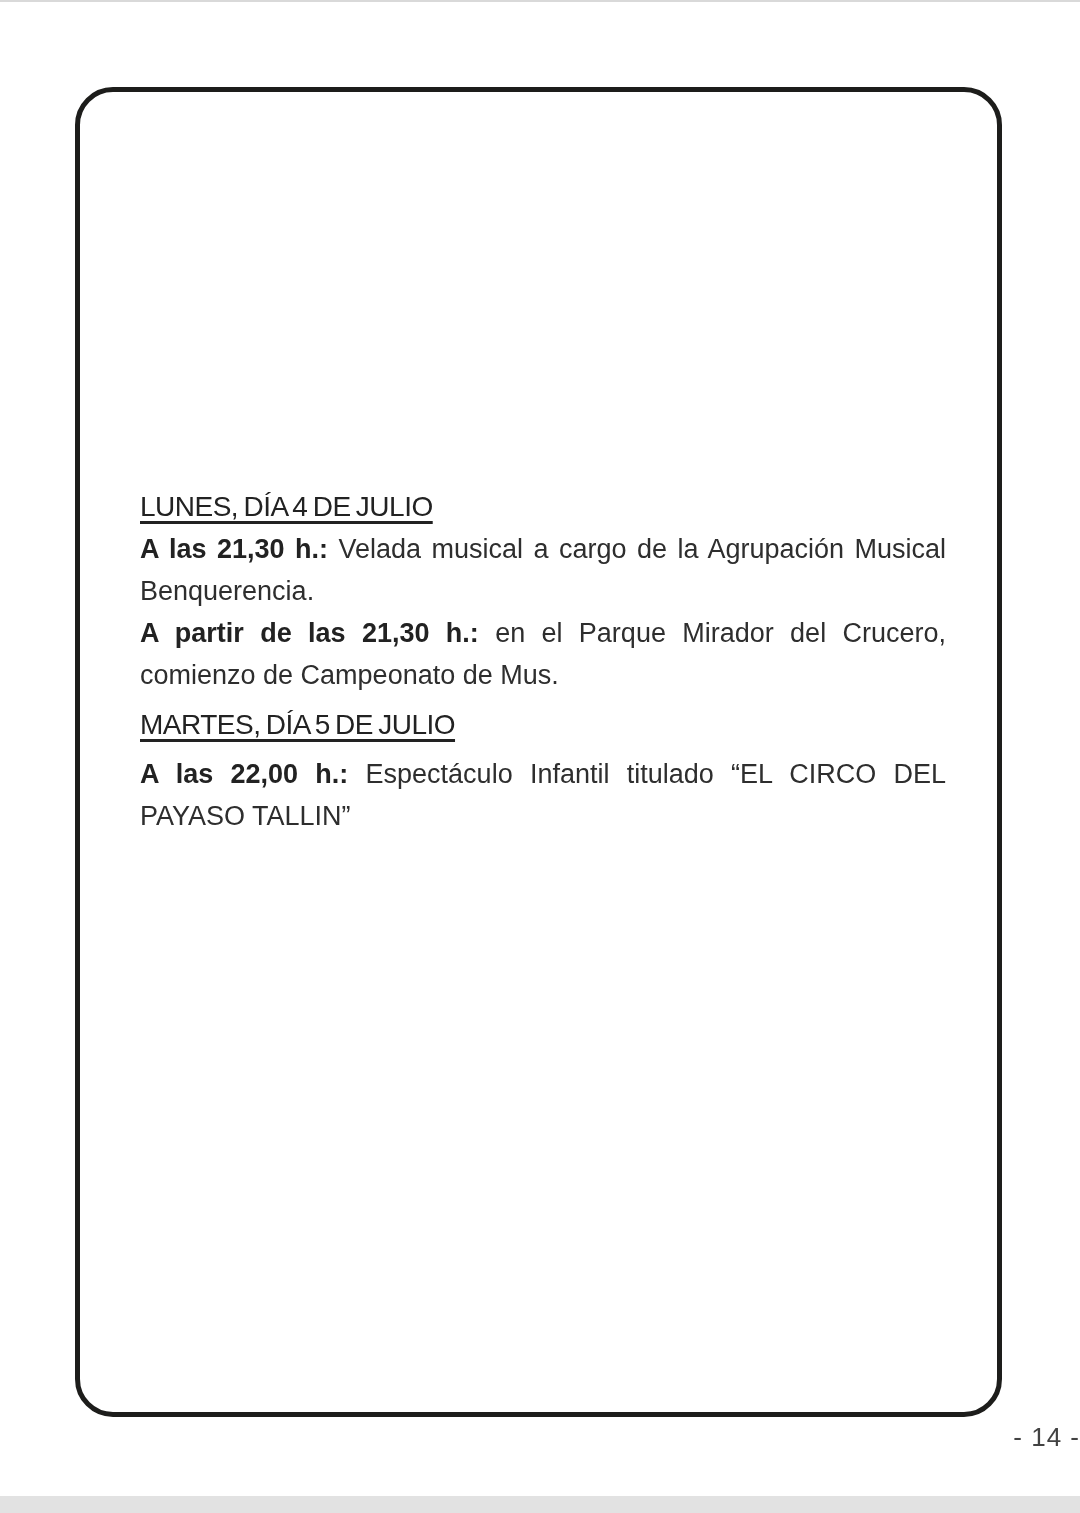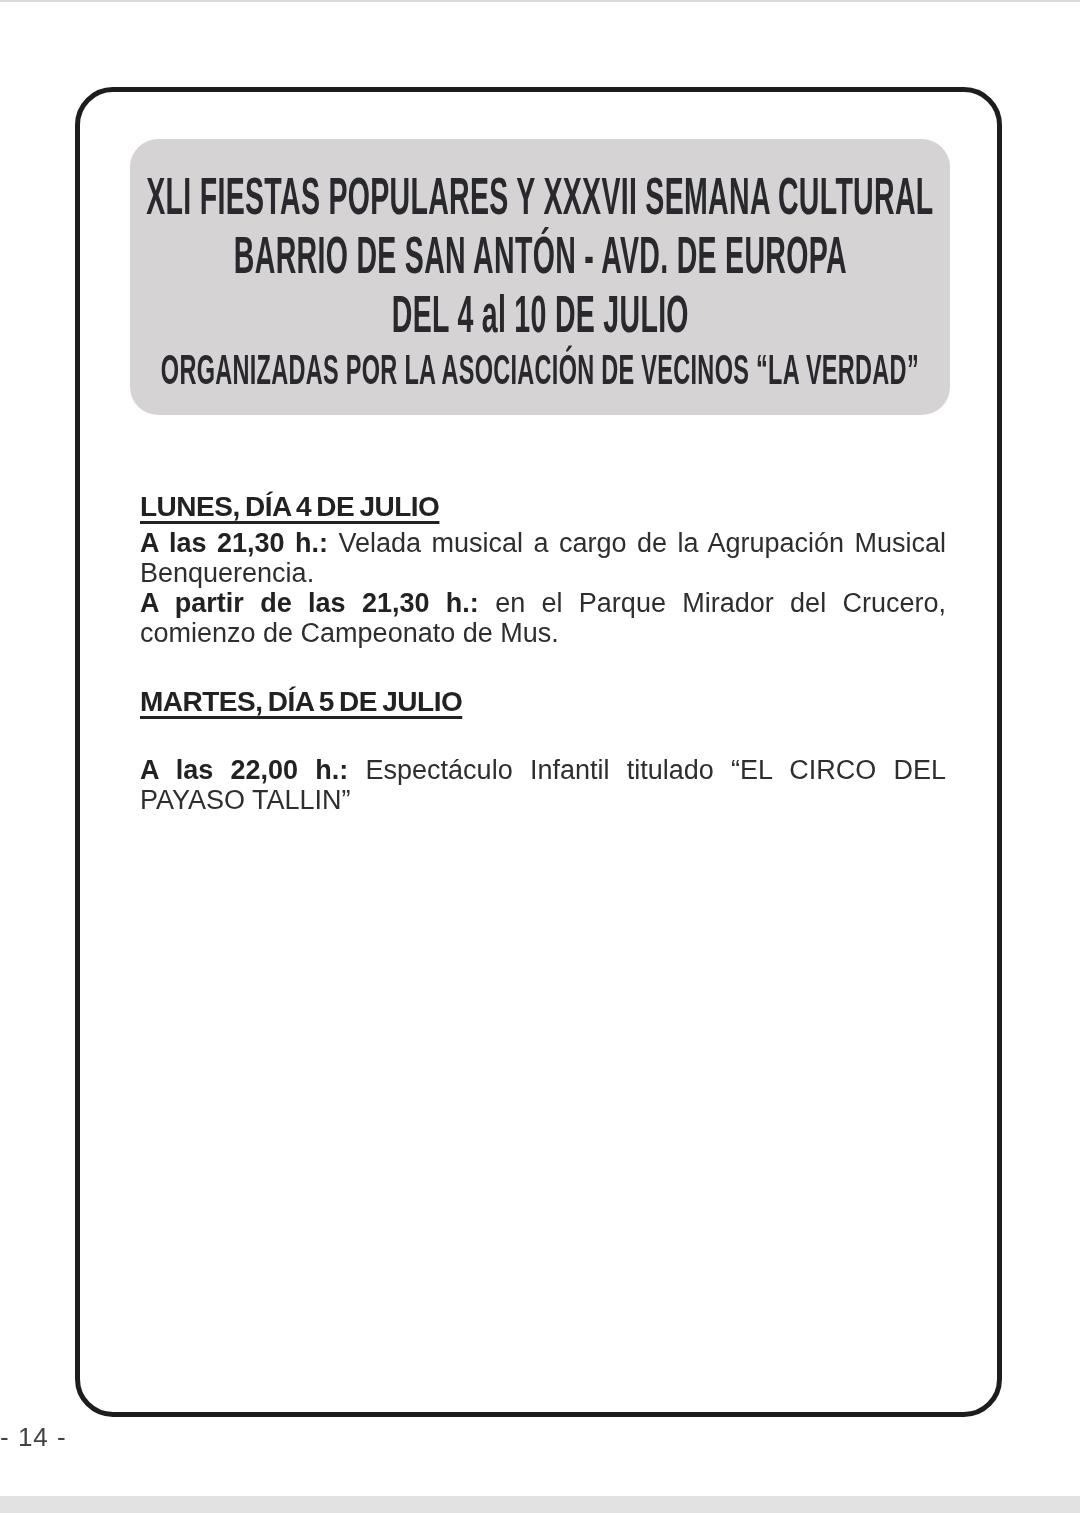--- a/index.html
+++ b/index.html
@@ -53,72 +53,66 @@
   .h-main { font-size: 51px; line-height: 59px; }
   .h-sub  { font-size: 42px; line-height: 52px; }
 
   
   .content {
     position: absolute;
     left: 60px;
     top: 393px;
     width: 806px;
   }
-  .day-section { margin-top: 32px; }
+  .day-section { margin-top: 7px; }
   .day-section:first-child { margin-top: 0; }
   .day-title {
     font-size: 28px;
-    font-weight: 700;
+    font-weight: 400;
     line-height: 43px;
     color: #222222;
     letter-spacing: -0.5px;
     word-spacing: -2px;
     text-decoration: underline;
     text-decoration-thickness: 2.5px;
     text-underline-offset: 5px;
   }
   .event {
     font-size: 27px;
-    line-height: 30px;
+    line-height: 42px;
     text-align: justify;
     color: #2e2e2e;
   }
   .event .time { font-weight: 700; color: #222222; }
 
   
   .page-number {
     position: absolute;
     left: 0;
     top: 1420px;
     width: 100%;
-    text-align: left;
+    text-align: right;
     font-size: 26px;
     color: #424242;
     letter-spacing: 1px;
   }
   .bottom-band {
     position: absolute;
     left: 0;
     bottom: 0;
     width: 100%;
     height: 17px;
     background: #e2e2e2;
   }
 </style>
 </head>
 <body>
 
 <div class="frame">
 
-  <div class="header-box">
-    <div class="h-line h-main">XLI FIESTAS POPULARES Y XXXVII SEMANA CULTURAL</div>
-    <div class="h-line h-main">BARRIO DE SAN ANTÓN - AVD. DE EUROPA</div>
-    <div class="h-line h-main">DEL 4 al 10 DE JULIO</div>
-    <div class="h-line h-sub">ORGANIZADAS POR LA ASOCIACIÓN DE VECINOS “LA VERDAD”</div>
-  </div>
 
   <div class="content" id="schedule">
       <section class="day-section">
         <h2 class="day-title">LUNES, DÍA 4 DE JULIO</h2>
         <p class="event"><span class="time">A las 21,30 h.:</span><span> Velada musical a cargo de la Agrupación Musical Benquerencia.</span></p>
         <p class="event"><span class="time">A partir de las 21,30 h.:</span><span> en el Parque Mirador del Crucero, comienzo de Campeonato de Mus.</span></p>
       </section>
       <section class="day-section">
         <h2 class="day-title">MARTES, DÍA 5 DE JULIO</h2>
       </section>

